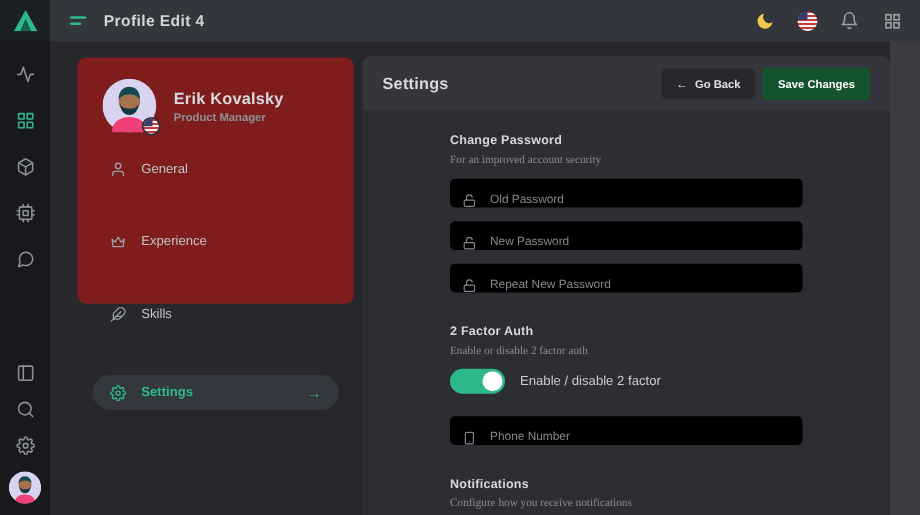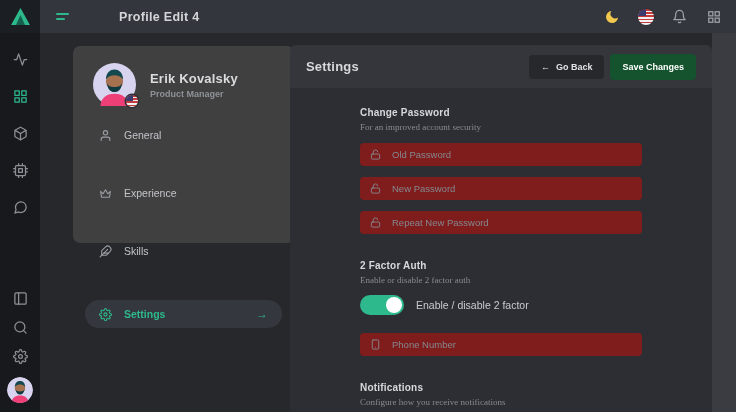--- a/index.html
+++ b/index.html
@@ -10,39 +10,39 @@
   .sidebar{position:absolute;left:0;top:0;width:40px;height:412px;background:#17191d;display:flex;flex-direction:column;align-items:center;z-index:5;}
   .logo-cell{width:40px;height:33px;background:#1b1e22;display:flex;align-items:center;justify-content:center;cursor:pointer;}
   .rail-top{display:flex;flex-direction:column;align-items:center;gap:21px;margin-top:18px;}
   .rail-bottom{display:flex;flex-direction:column;align-items:center;gap:13px;margin-top:auto;margin-bottom:9px;}
   .rail-icon{width:16px;height:16px;display:flex;align-items:center;justify-content:center;color:#8e9197;cursor:pointer;}
   .rail-icon svg{stroke:#8e9197;}
   .rail-icon.active svg{stroke:#2eb98c;}
   .rail-avatar{width:26px;height:26px;border-radius:50%;overflow:hidden;cursor:pointer;}
 
   
-  .topbar{position:absolute;left:40px;top:0;right:0;height:33px;background:#33363c;display:flex;align-items:center;padding:0 0 0 14px;z-index:4;gap:36px;}
+  .topbar{position:absolute;left:40px;top:0;right:0;height:33px;background:#33363c;display:flex;align-items:center;padding:0 0 0 14px;z-index:4;}
   .menu-toggle{display:flex;flex-direction:column;gap:3px;cursor:pointer;padding:4px 2px;}
   .menu-toggle i{display:block;height:2px;border-radius:1px;background:#2eb98c;}
   .menu-toggle i:nth-child(1){width:13px;}
   .menu-toggle i:nth-child(2){width:9px;}
   .page-title{margin-left:12px;font-size:12.5px;font-weight:700;color:#d3d5d8;letter-spacing:.3px;}
   .topbar-right{margin-left:auto;display:flex;align-items:center;gap:17px;padding-right:14px;}
   .tb-icon{width:17px;height:17px;display:flex;align-items:center;justify-content:center;cursor:pointer;}
 
   .flag{border-radius:50%;background:repeating-linear-gradient(180deg,#c43c3c 0 1.6px,#f2f2f2 1.6px 3.2px);position:relative;overflow:hidden;box-shadow:0 0 0 .5px rgba(0,0,0,.25);}
   .flag::after{content:'';position:absolute;left:0;top:0;width:55%;height:46%;background:#3c3b6e;}
   .flag.big{width:16px;height:16px;}
   .flag.small{width:12px;height:12px;box-shadow:0 0 0 1.5px #2e3036;}
 
   
   .content{position:absolute;left:40px;top:33px;width:672px;height:379px;background:#26282c;}
 
   
-  .profile-card{position:absolute;left:33px;top:13px;width:221px;height:197px;background:#404040;border-radius:7px;}
+  .profile-card{position:absolute;left:22px;top:13px;width:221px;height:197px;background:#7f1d1d;border-radius:7px;}
   .pc-head{display:flex;align-items:center;gap:14px;padding:17px 14px 0 20px;}
   .avatar-wrap{position:relative;width:43px;height:43px;flex:0 0 auto;}
   .avatar-wrap .small{position:absolute;right:-2px;bottom:-1px;}
   .pc-name{font-size:13px;font-weight:600;color:#d9dbde;letter-spacing:.2px;}
   .pc-role{font-size:9px;color:#8f9298;margin-top:3px;font-weight:bold;}
   .pc-nav{margin-top:14px;padding:0 12px;display:flex;flex-direction:column;gap:28px;}
   .nav-item{display:flex;align-items:center;gap:12px;height:30px;padding:0 14px;color:#c2c4c9;font-size:10.5px;cursor:pointer;}
   .nav-item svg{stroke:#9a9da3;flex:0 0 auto;}
   .nav-item.active{margin-top:6px;height:28px;background:#34373d;border-radius:14px;color:#2eb98c;font-weight:600;}
   .nav-item.active svg{stroke:#2eb98c;}
@@ -59,21 +59,21 @@
   .btn-save{background:#14532d;color:#ffffff;padding:8px 12px;}
 
   .panel-body{background:#2c2e33;height:324px;display:flex;flex-direction:column;align-items:center;overflow:hidden;}
   .section{width:282px;}
   .section-title{font-size:10px;font-weight:700;color:#d6d8db;letter-spacing:.2px;}
   .section-sub{font-size:9px;color:#888b91;margin-top:4px;font-family:Liberation Serif, serif;}
   .sec-cp{margin-top:19px;}
   .sec-2fa{margin-top:26px;}
   .sec-notif{margin-top:26px;}
 
-  .input-row{margin-top:11px;height:23px;background:#7f1d1d;border-radius:4px;display:flex;align-items:center;padding:0 10px;gap:9px;}
+  .input-row{margin-top:11px;height:23px;background:#000000;border-radius:4px;display:flex;align-items:flex-end;padding:0 10px;gap:9px;}
   .input-row:first-of-type{margin-top:12px;}
   .input-row svg{stroke:#85888e;flex:0 0 auto;}
   .input-row input{background:transparent;border:none;outline:none;color:#aeb1b6;font-size:9.5px;width:100%;font-family:inherit;}
   .input-row input::placeholder{color:#85888e;}
 
   .toggle-row{margin-top:10px;display:flex;align-items:center;gap:12px;}
   .switch{width:44px;height:20px;border-radius:10px;background:#2eb98c;position:relative;cursor:pointer;flex:0 0 auto;}
   .switch .knob{position:absolute;right:2px;top:2px;width:16px;height:16px;border-radius:50%;background:#ffffff;}
   .toggle-label{font-size:10.5px;color:#c9cbcf;}
   .phone-row{margin-top:18px;}

